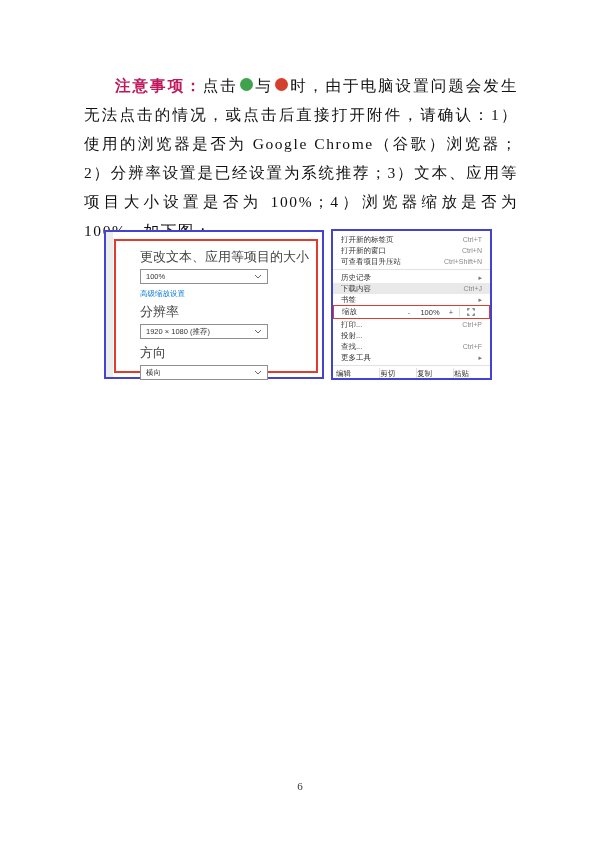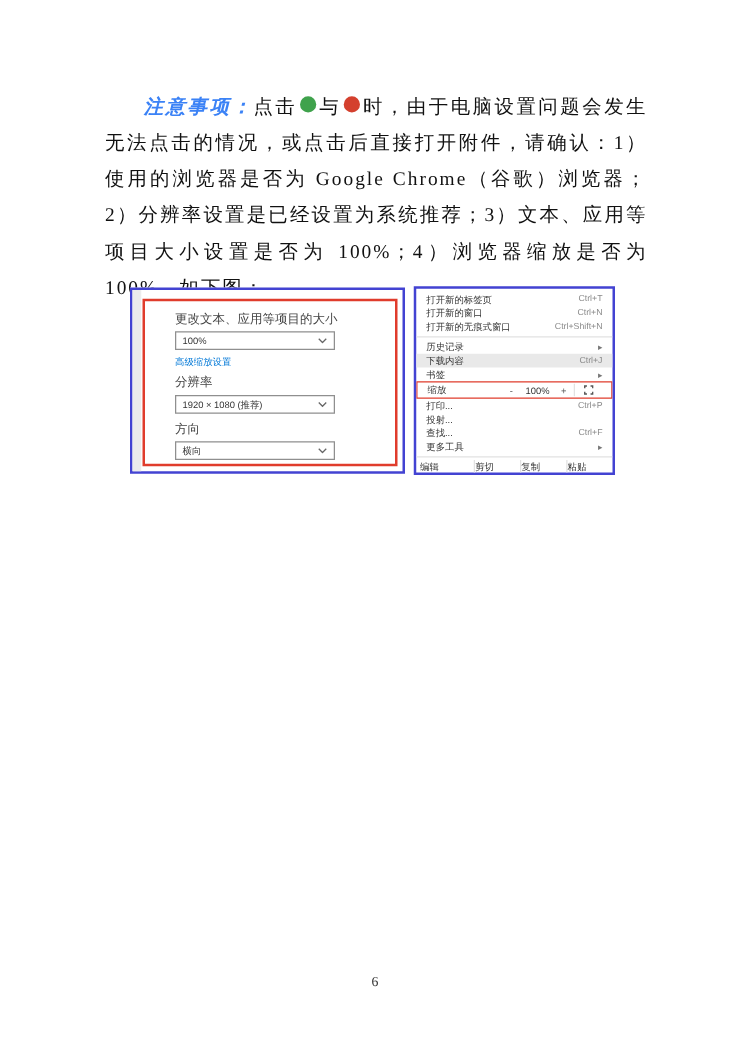--- a/index.html
+++ b/index.html
@@ -11,21 +11,21 @@
     color:#1a1a1a;
   }
   
   .para {
     position:absolute; left:84px; width:434px;
     font-size:15.5px; line-height:29px; letter-spacing:1.6px;
     text-align:justify; text-indent:2em; color:#111;
   }
   .para1 { top:71px; }
   .para2 { top:389px; }
-  .notice-label { color:#3b82f6; font-weight:bold;font-style:italic; }
+  .notice-label { color:#be185d; font-weight:bold; }
   .inline-badge {
     display:inline-block; width:13px; height:13px; border-radius:50%;
     color:#fff; font-size:9px; line-height:13px; text-align:center;
     font-family:"Liberation Sans","DejaVu Sans",sans-serif;
     vertical-align:4px; letter-spacing:0; margin:0 2px;
   }
   .badge-check { background:#3fa24c; }
   .badge-cross { background:#d4402e; }
   
   .fig { position:absolute; background:#fff; border:2px solid #4343d2; }
@@ -33,21 +33,21 @@
   .fig-menu { left:331px; top:229px; width:161px; height:151px; overflow:hidden; }
   
   .gray-strip { position:absolute; left:0; top:0; bottom:0; width:7px; background:#ececec; }
   .red-rect {
     position:absolute; left:8px; top:7px; right:4px; bottom:4px;
     border:2px solid #e03c2c; background:#fff;
     padding:7px 0 0 24px;
     font-family:"Liberation Sans","DejaVu Sans",sans-serif; color:#2b2b2b;
   }
   .win-title { font-size:10.5px; color:#333; margin-bottom:9px; letter-spacing:0.5px; }
-  .win-label { font-size:10px; color:#444; margin-bottom:3px; }
+  .win-label { font-size:13px; color:#444; margin-bottom:3px; }
   .win-dd {
     width:128px; height:15px; border:1px solid #8f8f8f; background:#fff;
     display:flex; align-items:center; justify-content:space-between;
     padding:0 5px; font-size:7.5px; color:#333; margin-bottom:5px;
   }
   .win-link { font-size:7.5px; color:#0078d7; margin:2px 0 4px; display:block; }
   
   .menu {
     font-family:"Liberation Sans","DejaVu Sans",sans-serif;
     font-size:7.5px; color:#333; padding-top:3px;
@@ -126,21 +126,21 @@
 
       <div class="menu-row">
         <span>打开新的标签页</span>
         <span class="sc">Ctrl+T</span>
       </div>
       <div class="menu-row">
         <span>打开新的窗口</span>
         <span class="sc">Ctrl+N</span>
       </div>
       <div class="menu-row">
-        <span>打开新的无痕式窗口</span>
+        <span>可查看项目升压站</span>
         <span class="sc">Ctrl+Shift+N</span>
       </div>
 
       <div class="menu-div"></div>
 
       <div class="menu-row">
         <span>历史记录</span>
         <span class="arrow">▸</span>
       </div>
       <div class="menu-row row-hl">

